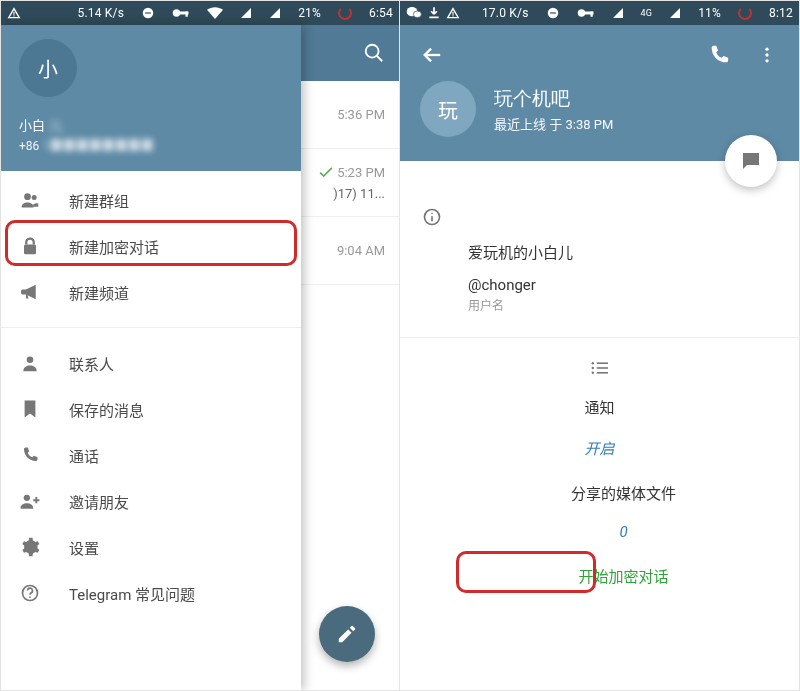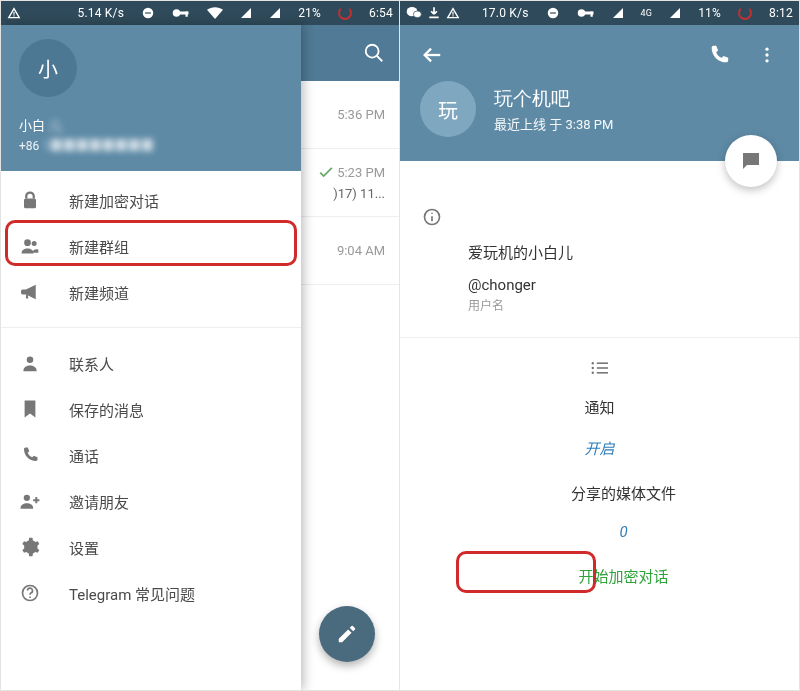--- a/index.html
+++ b/index.html
@@ -254,37 +254,37 @@
             <span class="blur">儿</span>
         </div>
         <div class="drawer-phone">
           <span>+86</span> 
             <span class="blur">1▉▉▉▉▉▉▉▉</span>
         </div>
       </div>
       <div class="drawer-list">
         <div class="drawer-item">
           <span class="dicon">
-            <svg width="18" height="20" viewBox="0 0 24 26" fill="#777">
-                <rect x="4" y="11" width="16" height="13" rx="2"></rect>
-                <path d="M7 11V8a5 5 0 0 1 10 0v3" fill="none" stroke="#777" stroke-width="3"></path>
-              </svg>
-          </span>
-          <span>新建加密对话</span>
-        </div>
-        <div class="drawer-item">
-          <span class="dicon">
             <svg width="20" height="20" viewBox="0 0 24 24" fill="#777">
                 <circle cx="9" cy="8" r="4"></circle>
                 <circle cx="17" cy="9" r="3"></circle>
                 <path d="M2 20c0-3 3-5 7-5s7 2 7 5v1H2v-1z"></path>
                 <path d="M15 20c0-2 2-4 5-4 1 0 2 .3 2 .3V20h-7z"></path>
               </svg>
           </span>
           <span>新建群组</span>
+        </div>
+        <div class="drawer-item">
+          <span class="dicon">
+            <svg width="18" height="20" viewBox="0 0 24 26" fill="#777">
+                <rect x="4" y="11" width="16" height="13" rx="2"></rect>
+                <path d="M7 11V8a5 5 0 0 1 10 0v3" fill="none" stroke="#777" stroke-width="3"></path>
+              </svg>
+          </span>
+          <span>新建加密对话</span>
         </div>
         <div class="drawer-item">
           <span class="dicon">
             <svg width="20" height="18" viewBox="0 0 24 22" fill="#777">
                 <path d="M3 8h4l12-6v18L7 14H3a2 2 0 0 1-2-2v-2a2 2 0 0 1 2-2z"></path>
                 <path d="M7 14v5h3l-1-5H7z"></path>
               </svg>
           </span>
           <span>新建频道</span>
         </div>

